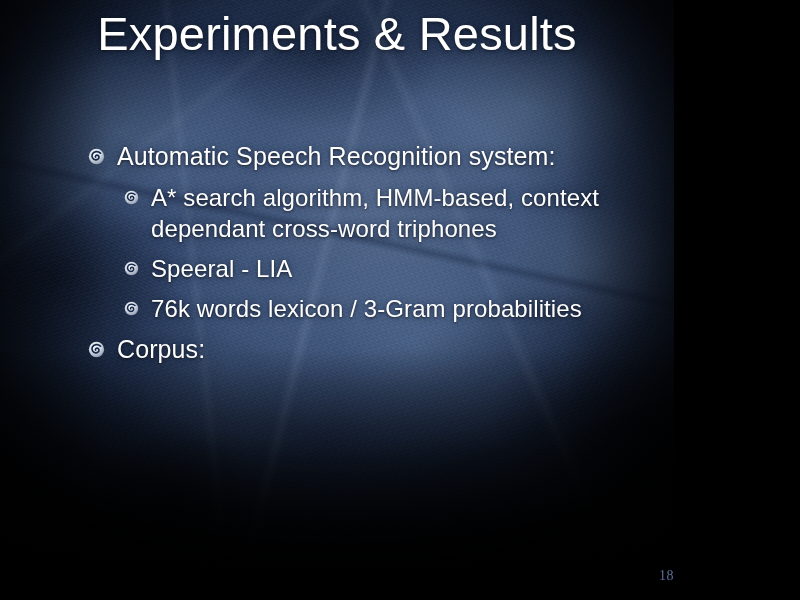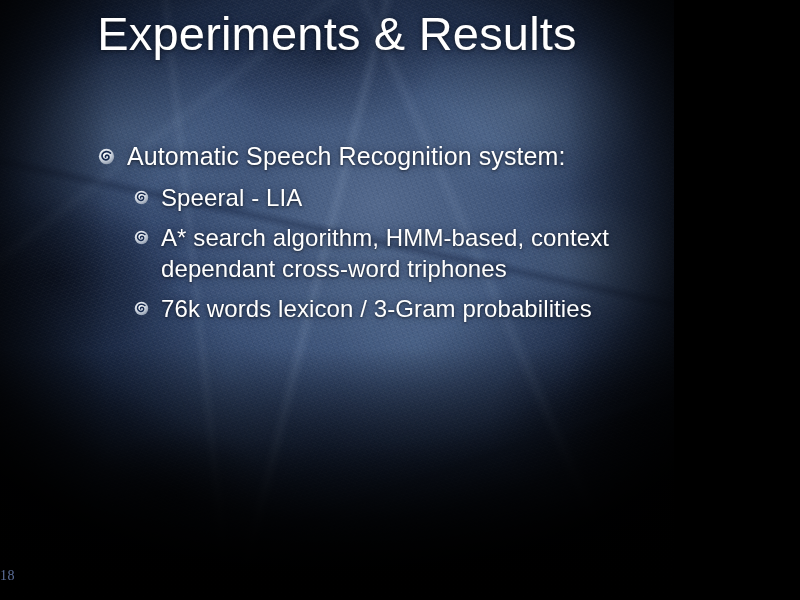--- a/index.html
+++ b/index.html
@@ -97,21 +97,21 @@
     color: #ffffff;
     font-size: 47px;
     font-weight: 400;
     letter-spacing: 0.2px;
     text-shadow: 0 1px 4px rgba(0,0,0,0.55), 0 0 14px rgba(10,20,45,0.5);
     white-space: nowrap;
   }
 
   .body-list {
     position: absolute;
-    left: 98px;
+    left: 88px;
     top: 140px;
     right: 40px;
   }
 
   .bullet-row {
     display: flex;
     align-items: flex-start;
     color: #ffffff;
     text-shadow: 0 1px 3px rgba(0,0,0,0.6), 0 0 10px rgba(8,16,40,0.45);
   }
@@ -142,21 +142,21 @@
     flex: 1 1 auto;
     line-height: 1.30;
     letter-spacing: 0.1px;
   }
 
   .page-number {
     position: absolute;
     left: 0;
     right: 0;
     bottom: 16px;
-    text-align: left;
+    text-align: right;
     color: #5c6f9a;
     font-family: "Liberation Serif", serif;
     font-size: 14px;
     letter-spacing: 0.5px;
   }
 </style>
 </head>
 <body>
 
 <div class="slide">
@@ -189,73 +189,91 @@
                  C9.1 8.6 8.5 9.7 8.9 10.6" fill="none" stroke="#16294d" stroke-width="2.0" stroke-linecap="round" stroke-linejoin="round"></path>
       </svg>
     </span>
     <span class="text">Automatic Speech Recognition system:</span>
   </div>
 
   <div class="bullet-row level-2">
     <span class="marker">
       <svg viewBox="0 0 20 20" xmlns="http://www.w3.org/2000/svg">
         <defs>
+          <radialGradient id="bgrad2" cx="38%" cy="32%" r="72%">
+            <stop offset="0%" stop-color="#ffffff"></stop>
+            <stop offset="55%" stop-color="#d3dae4"></stop>
+            <stop offset="100%" stop-color="#8d99ab"></stop>
+          </radialGradient>
+        </defs>
+        <circle cx="10" cy="10" r="9" fill="url(#bgrad2)"></circle>
+        <path d="M14.6 6.0 C11.6 3.2 6.6 3.9 5.1 7.3 C3.8 10.3 5.7 13.6 8.9 13.9
+                 C11.1 14.1 12.9 12.7 12.9 10.8 C12.9 9.2 11.6 8.1 10.2 8.4
+                 C9.1 8.6 8.5 9.7 8.9 10.6" fill="none" stroke="#16294d" stroke-width="2.0" stroke-linecap="round" stroke-linejoin="round"></path>
+      </svg>
+    </span>
+    <span class="text">A* search algorithm, HMM-based, context dependant cross-word triphones</span>
+  </div>
+
+  <div class="bullet-row level-2">
+    <span class="marker">
+      <svg viewBox="0 0 20 20" xmlns="http://www.w3.org/2000/svg">
+        <defs>
           <radialGradient id="bgrad1" cx="38%" cy="32%" r="72%">
             <stop offset="0%" stop-color="#ffffff"></stop>
             <stop offset="55%" stop-color="#d3dae4"></stop>
             <stop offset="100%" stop-color="#8d99ab"></stop>
           </radialGradient>
         </defs>
         <circle cx="10" cy="10" r="9" fill="url(#bgrad1)"></circle>
         <path d="M14.6 6.0 C11.6 3.2 6.6 3.9 5.1 7.3 C3.8 10.3 5.7 13.6 8.9 13.9
                  C11.1 14.1 12.9 12.7 12.9 10.8 C12.9 9.2 11.6 8.1 10.2 8.4
                  C9.1 8.6 8.5 9.7 8.9 10.6" fill="none" stroke="#16294d" stroke-width="2.0" stroke-linecap="round" stroke-linejoin="round"></path>
       </svg>
     </span>
     <span class="text">Speeral - LIA</span>
   </div>
 
   <div class="bullet-row level-2">
     <span class="marker">
       <svg viewBox="0 0 20 20" xmlns="http://www.w3.org/2000/svg">
         <defs>
-          <radialGradient id="bgrad2" cx="38%" cy="32%" r="72%">
-            <stop offset="0%" stop-color="#ffffff"></stop>
-            <stop offset="55%" stop-color="#d3dae4"></stop>
-            <stop offset="100%" stop-color="#8d99ab"></stop>
-          </radialGradient>
-        </defs>
-        <circle cx="10" cy="10" r="9" fill="url(#bgrad2)"></circle>
-        <path d="M14.6 6.0 C11.6 3.2 6.6 3.9 5.1 7.3 C3.8 10.3 5.7 13.6 8.9 13.9
-                 C11.1 14.1 12.9 12.7 12.9 10.8 C12.9 9.2 11.6 8.1 10.2 8.4
-                 C9.1 8.6 8.5 9.7 8.9 10.6" fill="none" stroke="#16294d" stroke-width="2.0" stroke-linecap="round" stroke-linejoin="round"></path>
-      </svg>
-    </span>
-    <span class="text">A* search algorithm, HMM-based, context dependant cross-word triphones</span>
-  </div>
-
-  <div class="bullet-row level-2">
-    <span class="marker">
-      <svg viewBox="0 0 20 20" xmlns="http://www.w3.org/2000/svg">
-        <defs>
           <radialGradient id="bgrad3" cx="38%" cy="32%" r="72%">
             <stop offset="0%" stop-color="#ffffff"></stop>
             <stop offset="55%" stop-color="#d3dae4"></stop>
             <stop offset="100%" stop-color="#8d99ab"></stop>
           </radialGradient>
         </defs>
         <circle cx="10" cy="10" r="9" fill="url(#bgrad3)"></circle>
         <path d="M14.6 6.0 C11.6 3.2 6.6 3.9 5.1 7.3 C3.8 10.3 5.7 13.6 8.9 13.9
                  C11.1 14.1 12.9 12.7 12.9 10.8 C12.9 9.2 11.6 8.1 10.2 8.4
                  C9.1 8.6 8.5 9.7 8.9 10.6" fill="none" stroke="#16294d" stroke-width="2.0" stroke-linecap="round" stroke-linejoin="round"></path>
       </svg>
     </span>
     <span class="text">76k words lexicon / 3-Gram probabilities</span>
   </div>
 
+  <div class="bullet-row level-1">
+    <span class="marker">
+      <svg viewBox="0 0 20 20" xmlns="http://www.w3.org/2000/svg">
+        <defs>
+          <radialGradient id="bgrad4" cx="38%" cy="32%" r="72%">
+            <stop offset="0%" stop-color="#ffffff"></stop>
+            <stop offset="55%" stop-color="#d3dae4"></stop>
+            <stop offset="100%" stop-color="#8d99ab"></stop>
+          </radialGradient>
+        </defs>
+        <circle cx="10" cy="10" r="9" fill="url(#bgrad4)"></circle>
+        <path d="M14.6 6.0 C11.6 3.2 6.6 3.9 5.1 7.3 C3.8 10.3 5.7 13.6 8.9 13.9
+                 C11.1 14.1 12.9 12.7 12.9 10.8 C12.9 9.2 11.6 8.1 10.2 8.4
+                 C9.1 8.6 8.5 9.7 8.9 10.6" fill="none" stroke="#16294d" stroke-width="2.0" stroke-linecap="round" stroke-linejoin="round"></path>
+      </svg>
+    </span>
+    <span class="text">Corpus:</span>
+  </div>
 
 
 
 </div>
 
     <div class="page-number">18</div>
 
   </div>
 </div>
 

